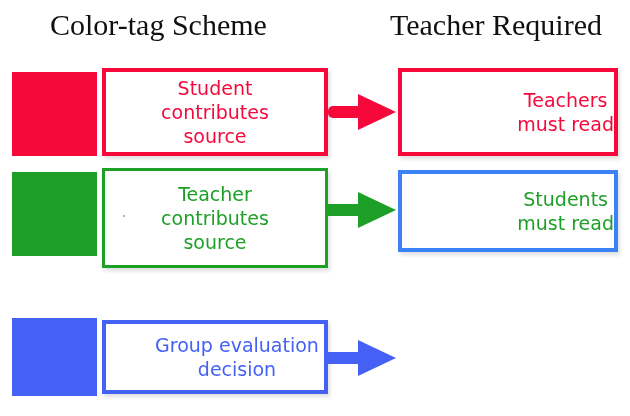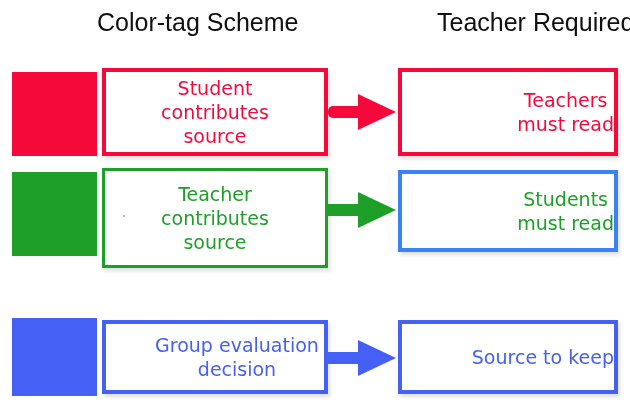--- a/index.html
+++ b/index.html
@@ -16,27 +16,26 @@
   #canvas {
     position: relative;
     width: 630px;
     height: 416px;
     background: #ffffff;
   }
 
   
   .heading {
     position: absolute;
-    font-family: Liberation Sans, sans-serif;
-    font-size: 25px;
+    font-family: Liberation Serif, serif;
+    font-size: 30px;
     font-weight: 400;
     color: #101010;
     white-space: nowrap;
     letter-spacing: 0px;
-    margin-left: 47px;
   }
   #heading-left  { left: 50px;  top: 8px; }
   #heading-right { left: 390px; top: 8px; }
 
   
   .row {
     position: absolute;
     left: 0;
     width: 630px;
     height: 96px;
@@ -186,18 +185,15 @@
 decision</span>
     </div>
 
     <div class="arrow" id="arrow-blue">
       <svg viewBox="0 0 70 40" xmlns="http://www.w3.org/2000/svg">
         <rect x="0" y="14" width="34" height="12" fill="#4560F5"></rect>
         <polygon points="30,2 68,20 30,38" fill="#4560F5"></polygon>
       </svg>
     </div>
 
-    <div class="box box-right" id="box-blue-right">
-      <span class="box-label">Source to keep</span>
-    </div>
   </div>
 
 </div>
 
 </body></html>

